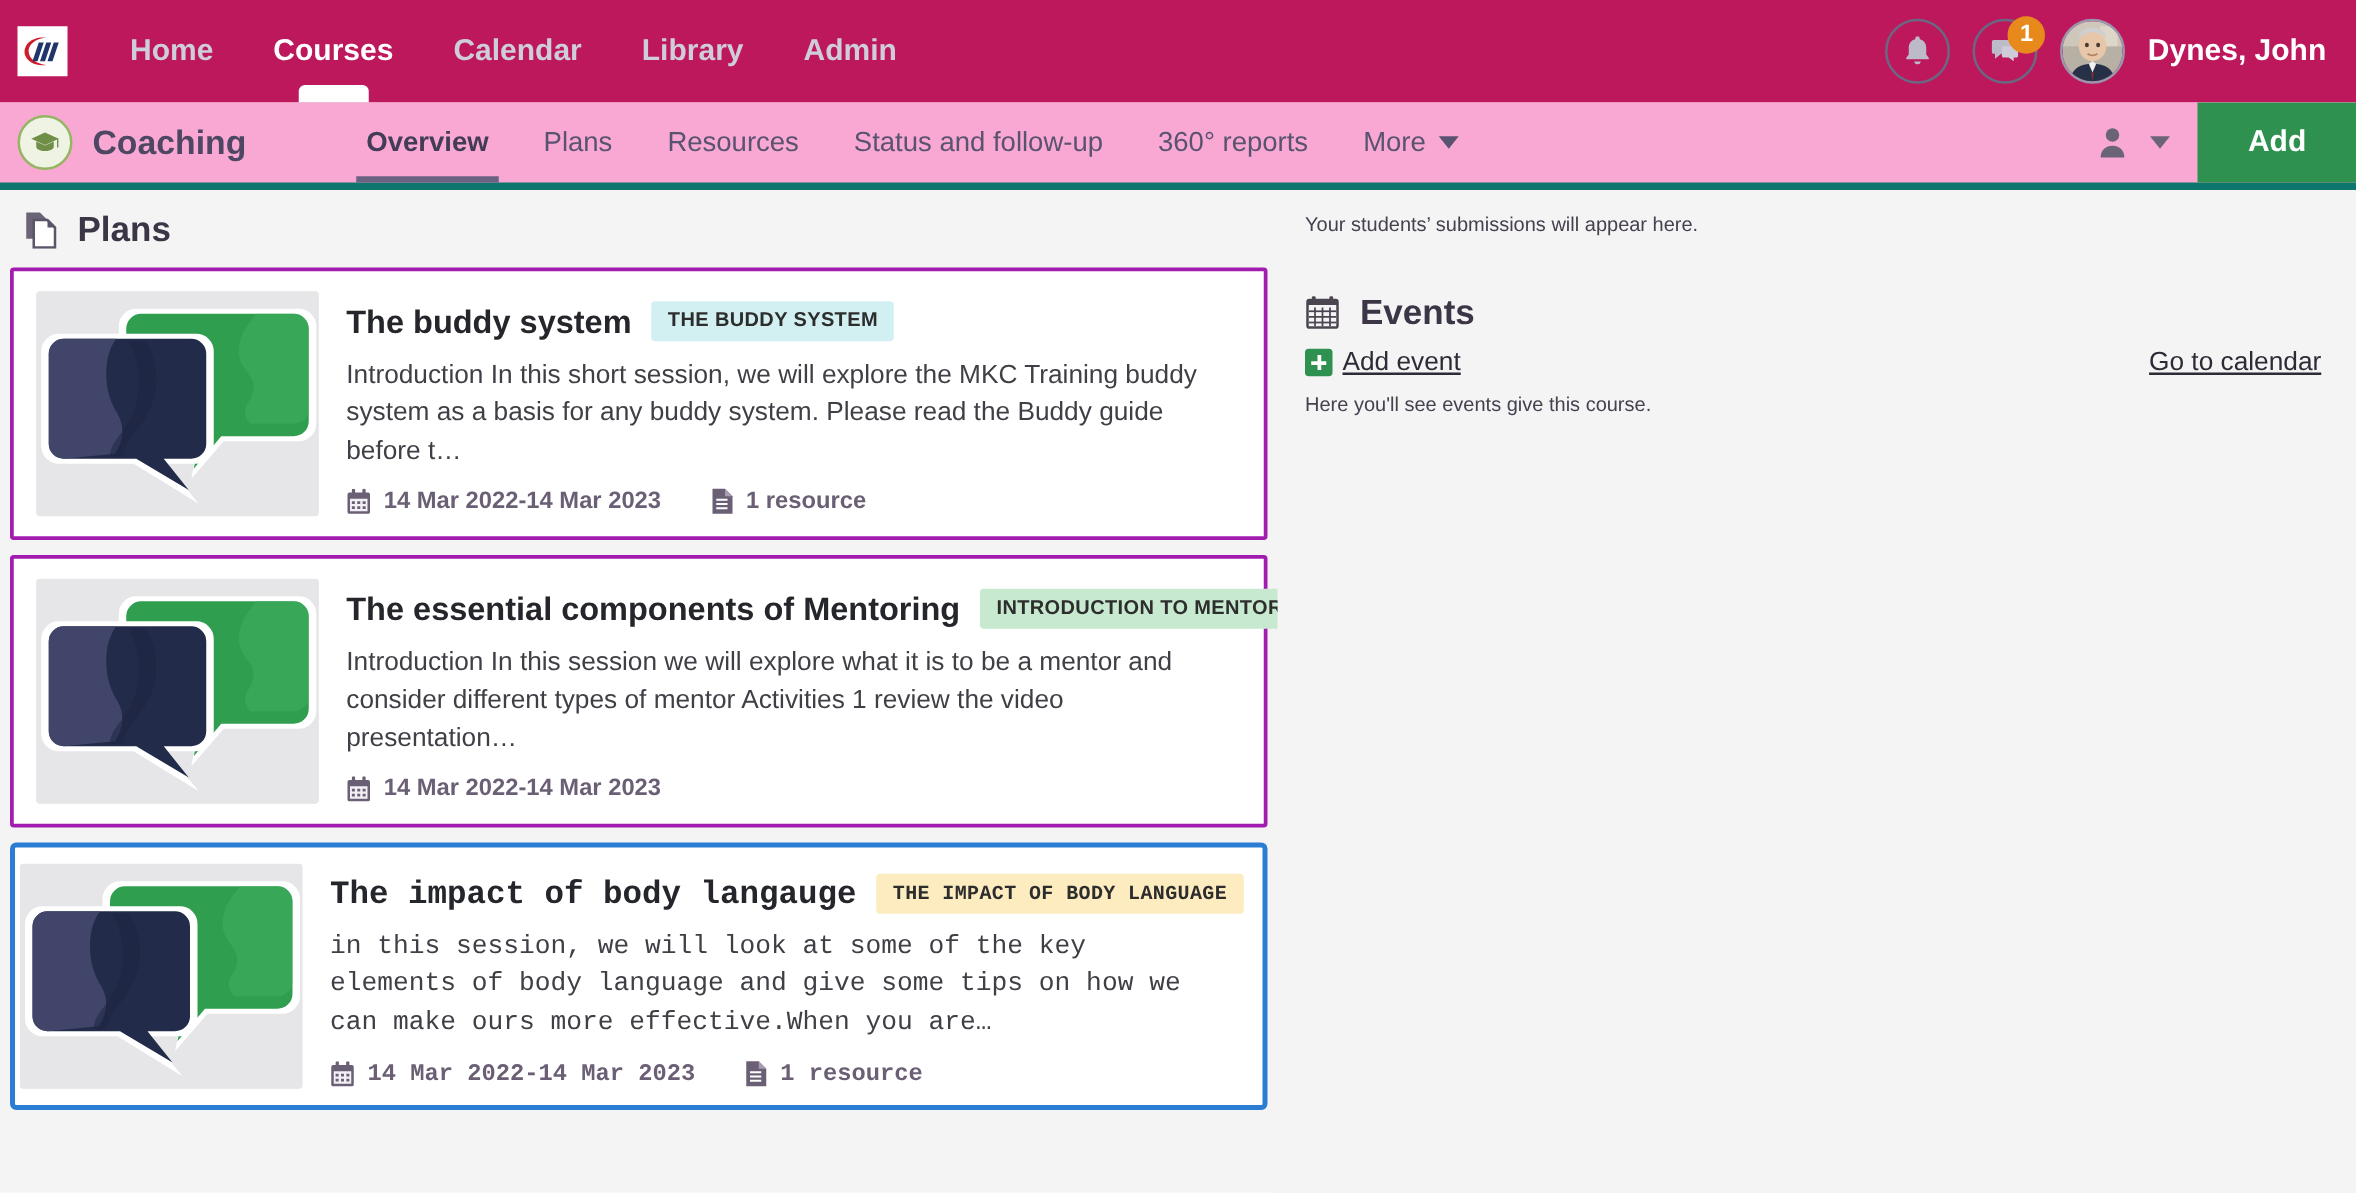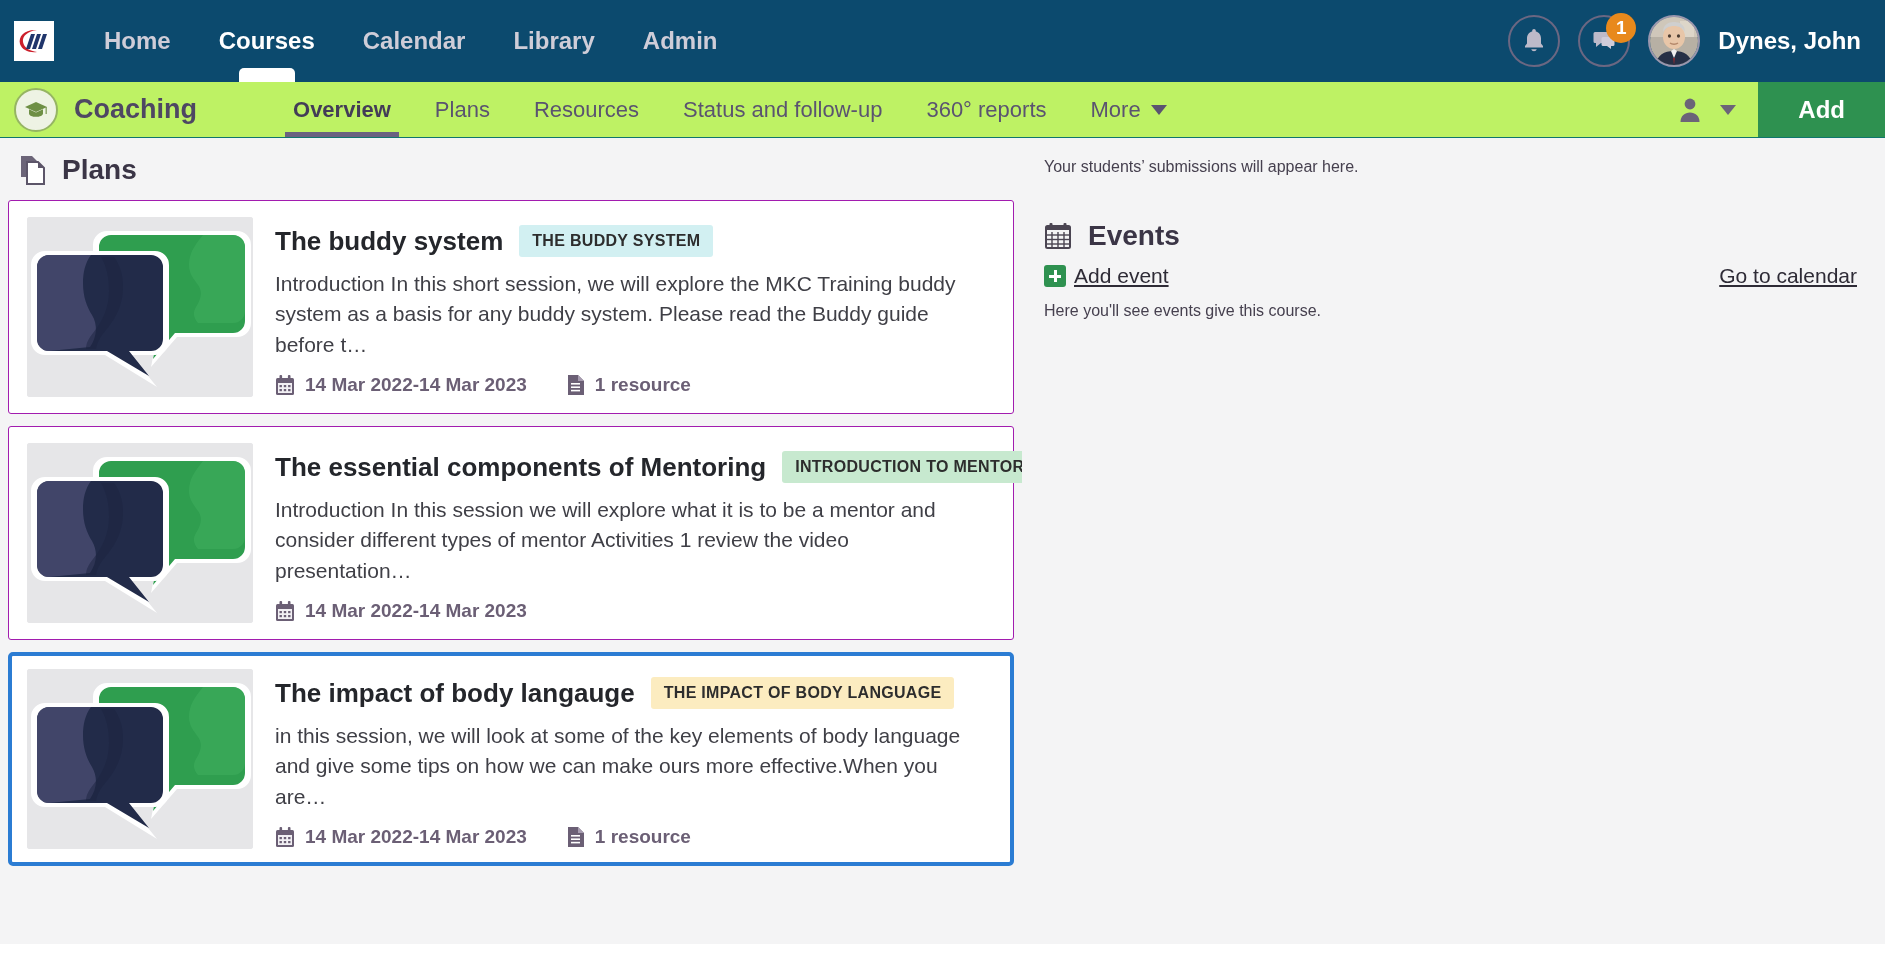--- a/index.html
+++ b/index.html
@@ -6,21 +6,21 @@
   html, body {
     width: 1885px; height: 954px;
     font-family: "Liberation Sans", sans-serif;
     background: #ffffff;
     overflow: hidden;
   }
 
   
   .topnav {
     height: 82px;
-    background: #0c4a6e;
+    background: #be185d;
     display: flex;
     align-items: center;
     padding: 0 24px 0 14px;
     position: relative;
   }
   .logo {
     width: 40px; height: 40px;
     background: #ffffff;
     display: flex; align-items: center; justify-content: center;
     flex: 0 0 auto;
@@ -81,26 +81,26 @@
   .avatar svg { display:block; }
   .username {
     color: #ffffff;
     font-size: 24px;
     font-weight: 700;
     white-space: nowrap;
   }
 
   
   .subnav {
-    height: 56px;
-    background: #bef264;
+    height: 70px;
+    background: #f9a8d4;
     display: flex;
     align-items: center;
     padding-left: 14px;
-    border-bottom: 1px solid #0f766e;
+    border-bottom: 6px solid #0f766e;
     position: relative;
   }
   .course-badge {
     width: 44px; height: 44px;
     border-radius: 50%;
     background: #eef3e4;
     border: 2px solid #96b563;
     display: flex; align-items: center; justify-content: center;
     flex: 0 0 auto;
     margin-right: 16px;
@@ -179,32 +179,33 @@
     padding: 16px 0 14px 20px;
   }
   .section-head h2 {
     font-size: 28px;
     font-weight: 600;
     color: #3b3546;
   }
 
   .card {
     background: #ffffff;
-    border: 1px solid #a21caf;
+    border: 3px solid #a21caf;
     border-radius: 3px;
     margin: 0 8px 12px 8px;
     padding: 16px 18px;
     display: flex;
     gap: 22px;
     align-items: flex-start;
   }
   .card.selected {
     border: 4px solid #2b7cd3;
     border-radius: 5px;
-    padding: 13px 15px;
+    padding: 13px 4px;
+    font-family: Liberation Mono, monospace;
   }
   .thumb {
     width: 226px; height: 180px;
     background: #e6e6e8;
     border-radius: 3px;
     flex: 0 0 auto;
     overflow: hidden;
     position: relative;
   }
   .thumb svg { display:block; }

